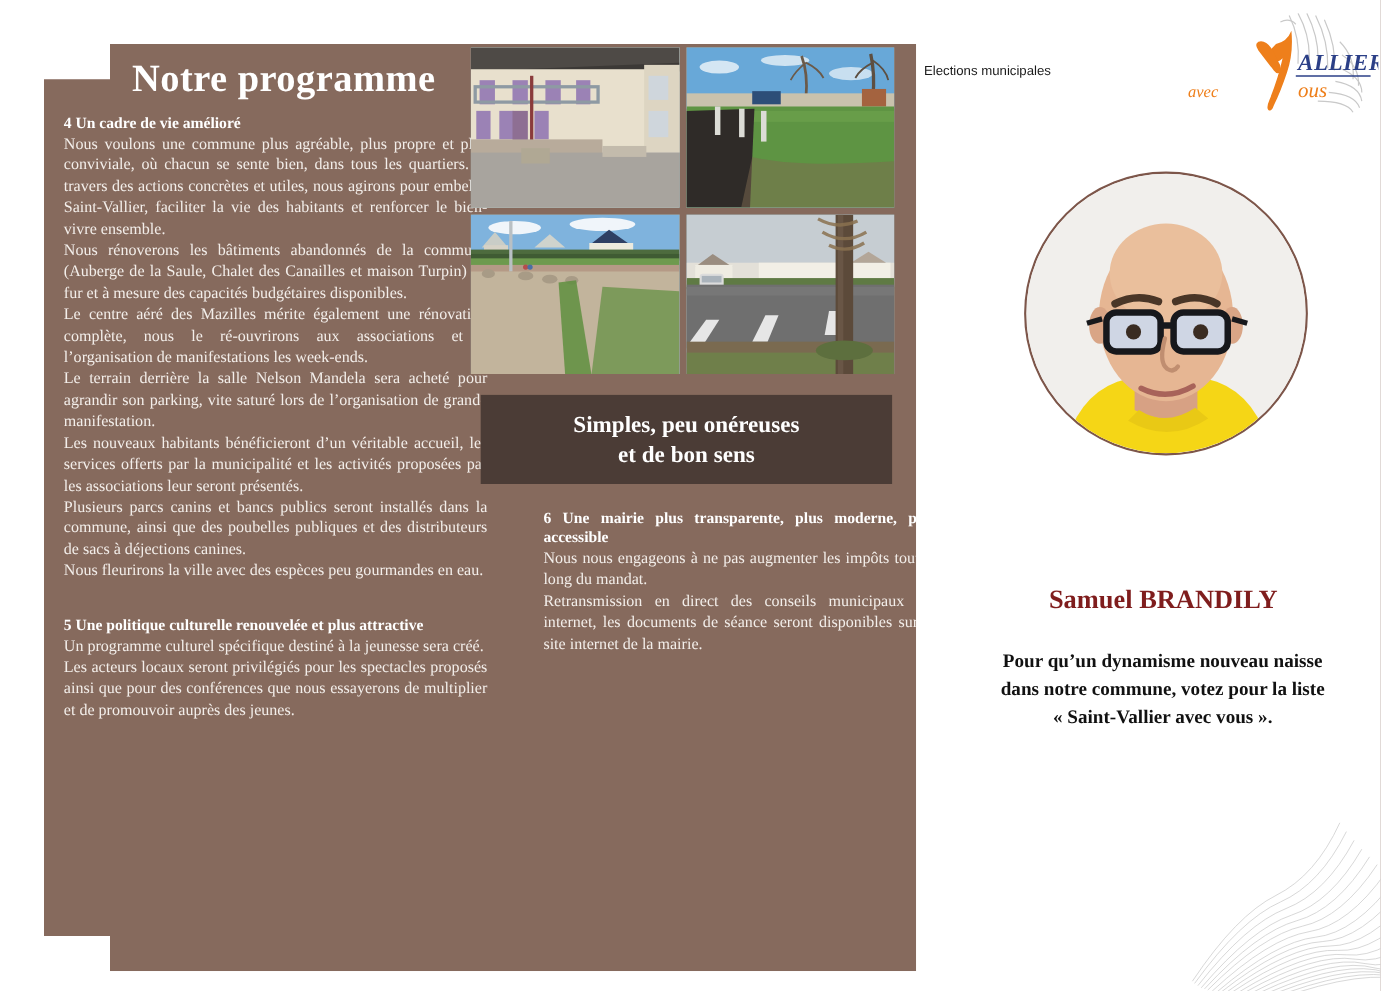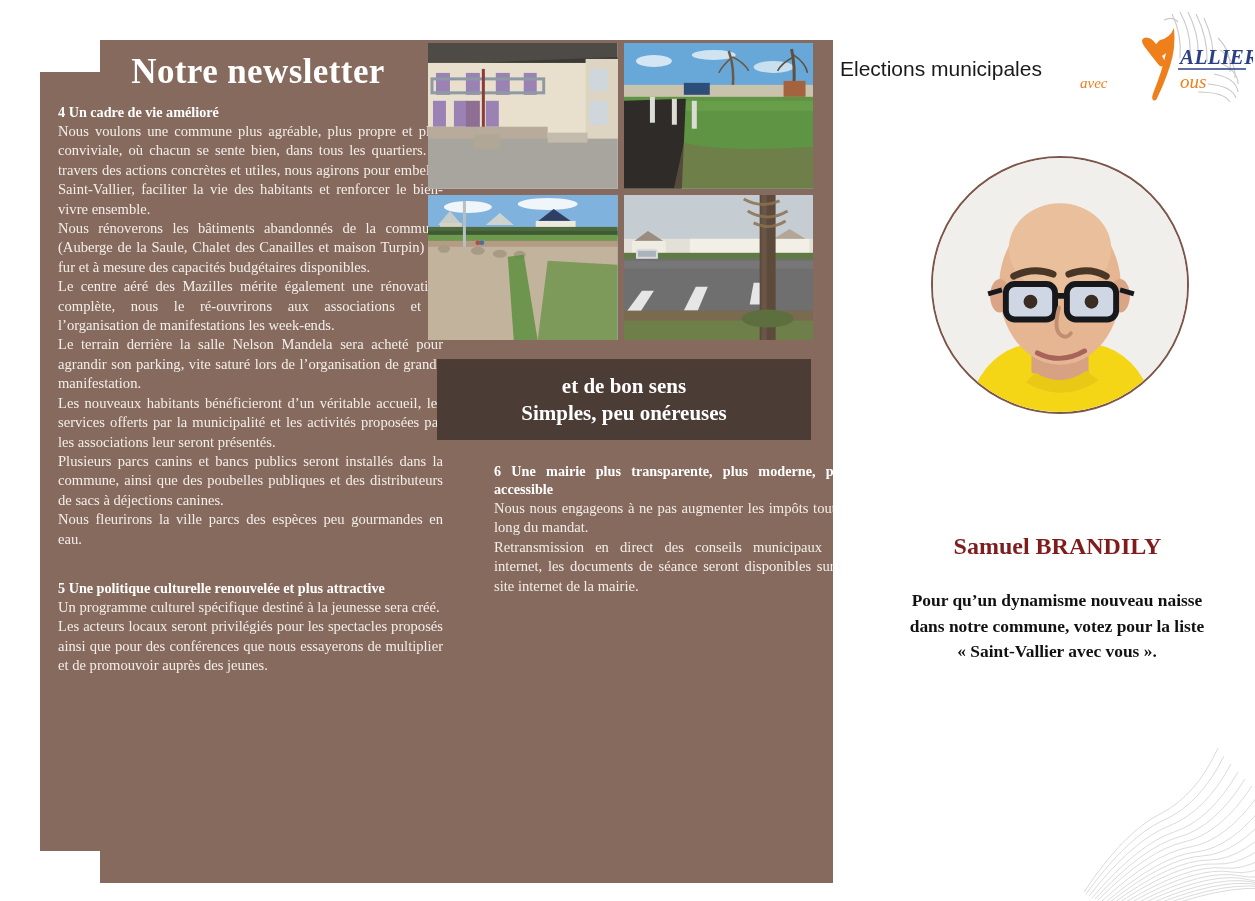--- a/index.html
+++ b/index.html
@@ -127,21 +127,21 @@
     font-size: 21px;
     line-height: 27px;
   }
 
   
   #elections-label {
     position: absolute;
     left: 840px;
     top: 57px;
     font-family: "Liberation Sans", sans-serif;
-    font-size: 21px;
+    font-size: 12px;
     color: #1a1a1a;
   }
 
   #logo {
     position: absolute;
     left: 1068px;
     top: 12px;
     width: 185px;
     height: 105px;
   }
@@ -192,31 +192,31 @@
     height: 160px;
   }
   #corner-swirl svg { display: block; }
 </style>
 </head>
 <body>
 
 <div id="programme-panel">
   <div id="panel-inner">
 
-    <div class="panel-title">Notre newsletter</div>
+    <div class="panel-title">Notre programme</div>
 
     <div class="col col-left">
       <div class="sect-head">4 Un cadre de vie amélioré</div>
       <p class="para">Nous voulons une commune plus agréable, plus propre et plus conviviale, où chacun se sente bien, dans tous les quartiers. À travers des actions concrètes et utiles, nous agirons pour embellir Saint-Vallier, faciliter la vie des habitants et renforcer le bien-vivre ensemble.</p>
       <p class="para">Nous rénoverons les bâtiments abandonnés de la commune (Auberge de la Saule, Chalet des Canailles et maison Turpin) au fur et à mesure des capacités budgétaires disponibles.</p>
       <p class="para">Le centre aéré des Mazilles mérite également une rénovation complète, nous le ré-ouvrirons aux associations et à l’organisation de manifestations les week-ends.</p>
       <p class="para">Le terrain derrière la salle Nelson Mandela sera acheté pour agrandir son parking, vite saturé lors de l’organisation de grande manifestation.</p>
       <p class="para">Les nouveaux habitants bénéficieront d’un véritable accueil, les services offerts par la municipalité et les activités proposées par les associations leur seront présentés.</p>
       <p class="para">Plusieurs parcs canins et bancs publics seront installés dans la commune, ainsi que des poubelles publiques et des distributeurs de sacs à déjections canines.</p>
-      <p class="para">Nous fleurirons la ville parcs des espèces peu gourmandes en eau.</p>
+      <p class="para">Nous fleurirons la ville avec des espèces peu gourmandes en eau.</p>
 
       <div class="gap"></div>
 
       <div class="sect-head">5 Une politique culturelle renouvelée et plus attractive</div>
       <p class="para">Un programme culturel spécifique destiné à la jeunesse sera créé.</p>
       <p class="para">Les acteurs locaux seront privilégiés pour les spectacles proposés ainsi que pour des conférences que nous essayerons de multiplier et de promouvoir auprès des jeunes.</p>
     </div>
 
     <div class="col col-right">
       <div class="sect-head">6 Une mairie plus transparente, plus moderne, plus accessible</div>
@@ -327,22 +327,22 @@
       <rect x="138" y="0" width="5" height="146" fill="#6d594a" opacity="0.8"></rect>
       <path d="M120,4 q18,10 36,2 M124,16 q20,12 40,0 M130,28 q16,8 32,-2" stroke="#8a7150" stroke-width="3" fill="none" opacity="0.85"></path>
       <ellipse cx="144" cy="124" rx="26" ry="9" fill="#5d6f3e"></ellipse>
     </svg>
   </div>
 
 </div>
 
 <div id="slogan-banner">
   <div class="slogan-text">
+    <div>Simples, peu onéreuses</div>
     <div>et de bon sens</div>
-    <div>Simples, peu onéreuses</div>
   </div>
 </div>
 
 <div id="elections-label">Elections municipales</div>
 
 <div id="logo">
   <svg viewBox="0 0 185 105" aria-hidden="true">
 
     <g fill="none" stroke="#c9c9c9" stroke-width="1.1">
       <path d="M96,8 q8,-4 14,2"></path>

